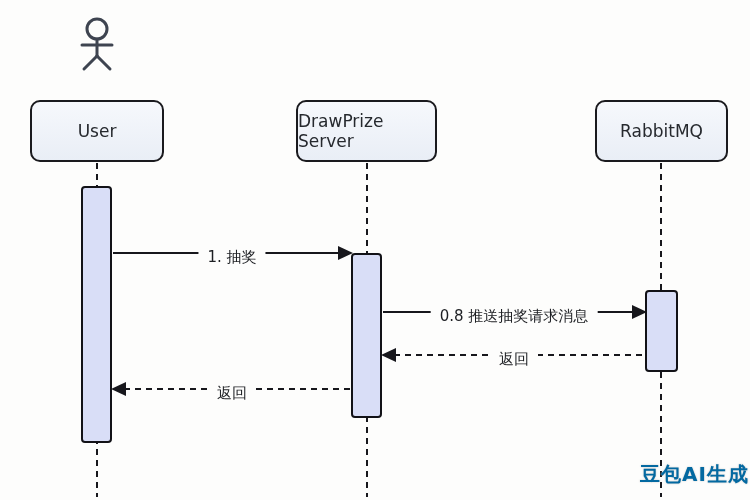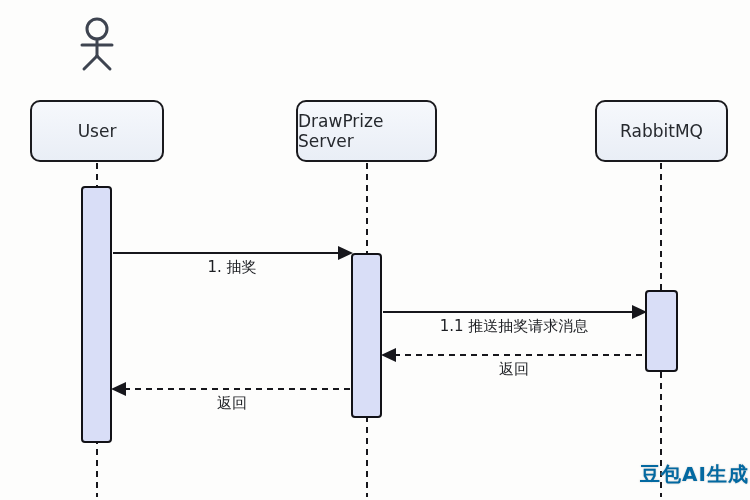--- a/index.html
+++ b/index.html
@@ -48,21 +48,21 @@
     background:repeating-linear-gradient(to right,#17171c 0 6px,transparent 6px 11px);
   }
   .msg .head{
     position:absolute;top:-7px;width:0;height:0;
     border-top:7px solid transparent;
     border-bottom:7px solid transparent;
   }
   .msg .head.right{right:-2px;border-left:15px solid #17171c;}
   .msg .head.left{left:-2px;border-right:15px solid #17171c;}
   .msg .mlabel{
-    position:absolute;left:50%;top:14px;
+    position:absolute;left:50%;top:4px;
     transform:translate(-50%,-50%);
     background:#fdfdfc;
     padding:0 9px;
     font-size:15px;color:#1d1f23;
     white-space:nowrap;
   }
   
   .actor{position:absolute;left:65px;top:13px;}
   
   .watermark{
@@ -106,21 +106,21 @@
 
   <div class="msg" style="left:113px;top:253px;width:238px;">
     <div class="line"></div>
     <div class="head right"></div>
     <span class="mlabel">1. 抽奖</span>
   </div>
 
   <div class="msg" style="left:383px;top:312px;width:262px;">
     <div class="line"></div>
     <div class="head right"></div>
-    <span class="mlabel">1.1 推送抽奖请求消息</span>
+    <span class="mlabel">0.8 推送抽奖请求消息</span>
   </div>
 
   <div class="msg" style="left:383px;top:355px;width:262px;">
     <div class="line dashed"></div>
     <div class="head left"></div>
     <span class="mlabel">返回</span>
   </div>
 
   <div class="msg" style="left:113px;top:389px;width:238px;">
     <div class="line dashed"></div>

